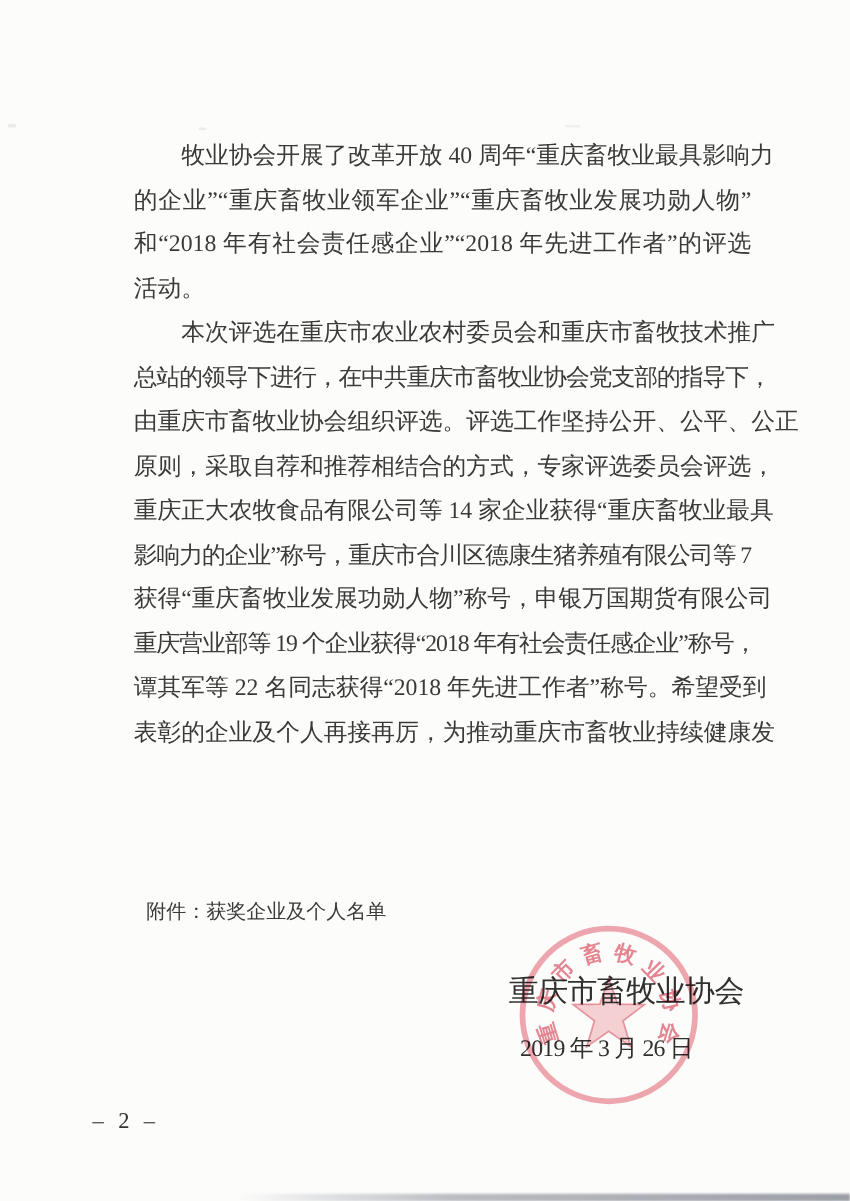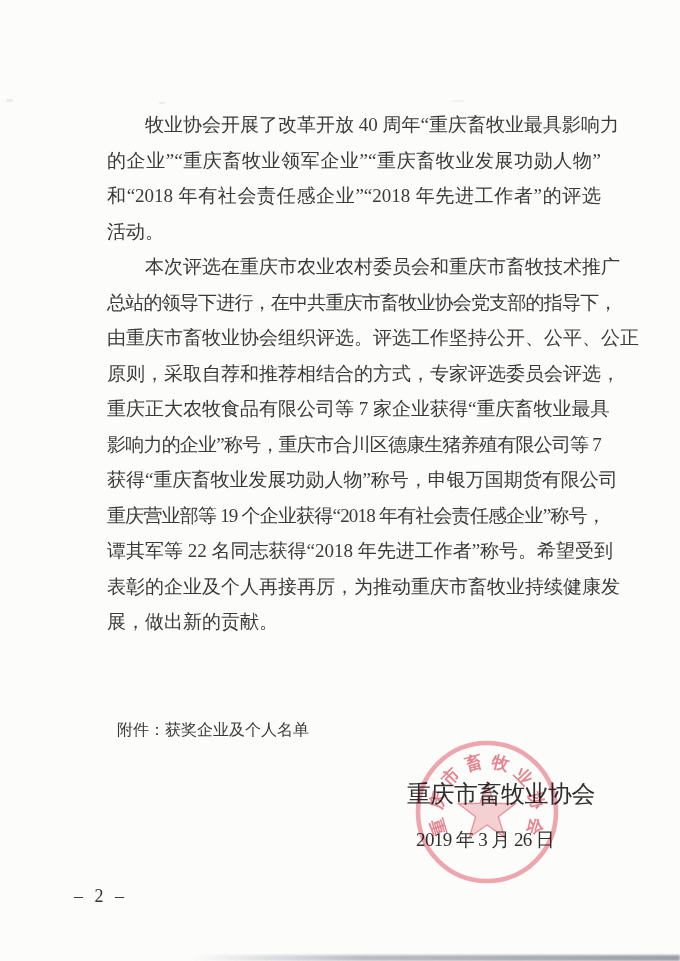--- a/index.html
+++ b/index.html
@@ -80,27 +80,26 @@
 
   <div class="body-text">
     <div class="line indent">牧业协会开展了改革开放 40 周年“重庆畜牧业最具影响力</div>
     <div class="line">的企业”“重庆畜牧业领军企业”“重庆畜牧业发展功勋人物”</div>
     <div class="line">和“2018 年有社会责任感企业”“2018 年先进工作者”的评选</div>
     <div class="line open">活动。</div>
     <div class="line indent">本次评选在重庆市农业农村委员会和重庆市畜牧技术推广</div>
     <div class="line tight">总站的领导下进行，在中共重庆市畜牧业协会党支部的指导下，</div>
     <div class="line">由重庆市畜牧业协会组织评选。评选工作坚持公开、公平、公正</div>
     <div class="line">原则，采取自荐和推荐相结合的方式，专家评选委员会评选，</div>
-    <div class="line">重庆正大农牧食品有限公司等 7 家企业获得“重庆畜牧业最具</div>
+    <div class="line">重庆正大农牧食品有限公司等 14 家企业获得“重庆畜牧业最具</div>
     <div class="line tight">影响力的企业”称号，重庆市合川区德康生猪养殖有限公司等 7</div>
     <div class="line">获得“重庆畜牧业发展功勋人物”称号，申银万国期货有限公司</div>
     <div class="line tight">重庆营业部等 19 个企业获得“2018 年有社会责任感企业”称号，</div>
     <div class="line">谭其军等 22 名同志获得“2018 年先进工作者”称号。希望受到</div>
     <div class="line">表彰的企业及个人再接再厉，为推动重庆市畜牧业持续健康发</div>
-    <div class="line open">展，做出新的贡献。</div>
   </div>
 
   <div class="attachment">附件：获奖企业及个人名单</div>
 
   <div class="sig-org">重庆市畜牧业协会</div>
   <div class="sig-date">2019 年 3 月 26 日</div>
 
   <div class="page-num">– 2 –</div>
 
   <svg class="seal" viewBox="0 0 150 150" width="150" height="150" xmlns="http://www.w3.org/2000/svg">

